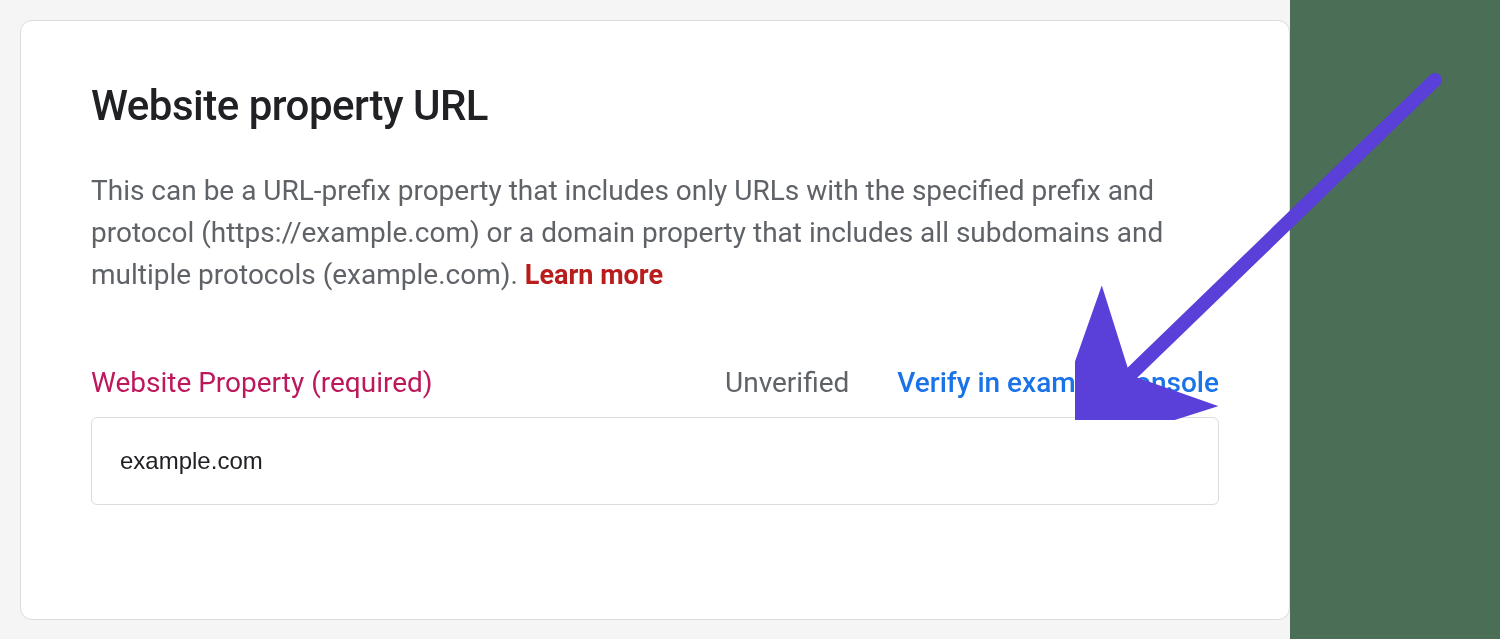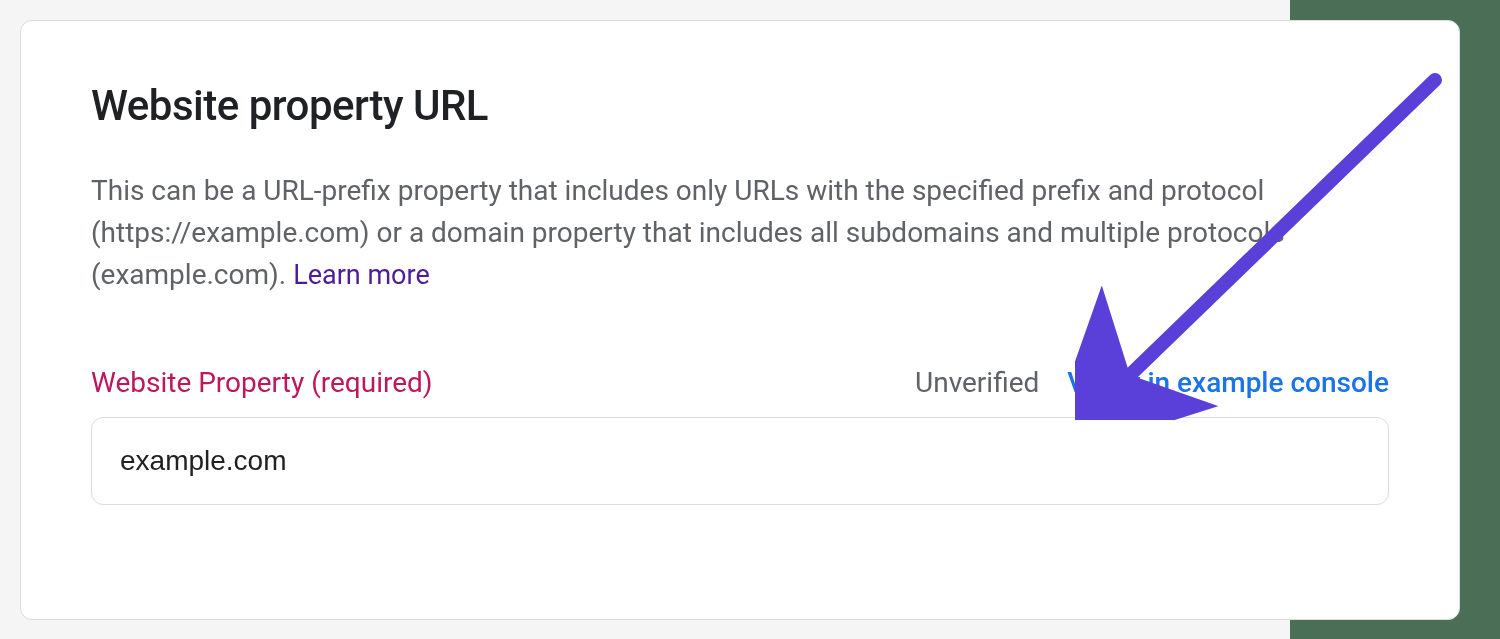--- a/index.html
+++ b/index.html
@@ -12,78 +12,78 @@
       background: #f5f5f5;
       width: 1500px;
       height: 639px;
       position: relative;
       overflow: hidden;
     }
     .card {
       position: absolute;
       left: 20px;
       top: 20px;
-      width: 1440px;
+      width: 1270px;
       height: 600px;
       background: #ffffff;
       border: 1px solid #dadce0;
       border-radius: 12px;
       padding: 60px 70px 50px 70px;
     }
     .card-title {
       font-size: 42px;
       font-weight: 500;
       color: #202124;
       margin-bottom: 40px;
       letter-spacing: -0.5px;
     }
     .description {
       font-size: 28px;
       line-height: 1.5;
       color: #5f6368;
       margin-bottom: 70px;
     }
     .learn-more {
-      color: #4c1d95;
-      font-weight: 400;
+      color: #b91c1c;
+      font-weight: 700;
       text-decoration: none;
       font-size: 27px;
     }
     .field-row {
       display: flex;
       align-items: baseline;
       justify-content: space-between;
       margin-bottom: 18px;
     }
     .field-label {
       font-size: 28px;
       color: #be185d;
     }
     .status-group {
       display: flex;
       align-items: center;
-      gap: 28px;
+      gap: 48px;
     }
     .status-text {
       font-size: 28px;
       color: #5f6368;
     }
     .verify-link {
       font-size: 28px;
       color: #1a73e8;
       font-weight: 500;
       text-decoration: none;
     }
     .input-box {
       width: 100%;
       height: 88px;
       border: 1px solid #dadce0;
-      border-radius: 12px;
+      border-radius: 6px;
       padding: 0 28px;
-      font-size: 28px;
+      font-size: 24px;
       color: #202124;
       background: #ffffff;
       display: flex;
       align-items: center;
       outline: none;
     }
     .sidebar-block {
       position: absolute;
       left: 1290px;
       top: 0;

